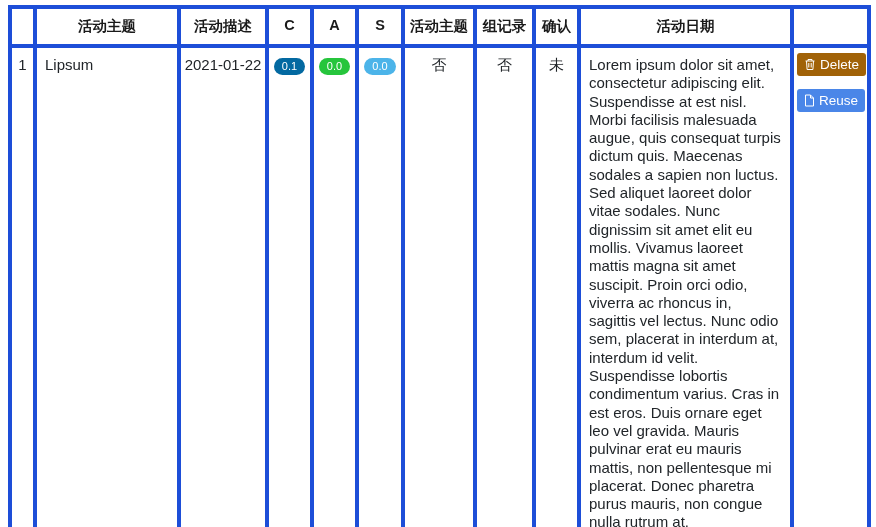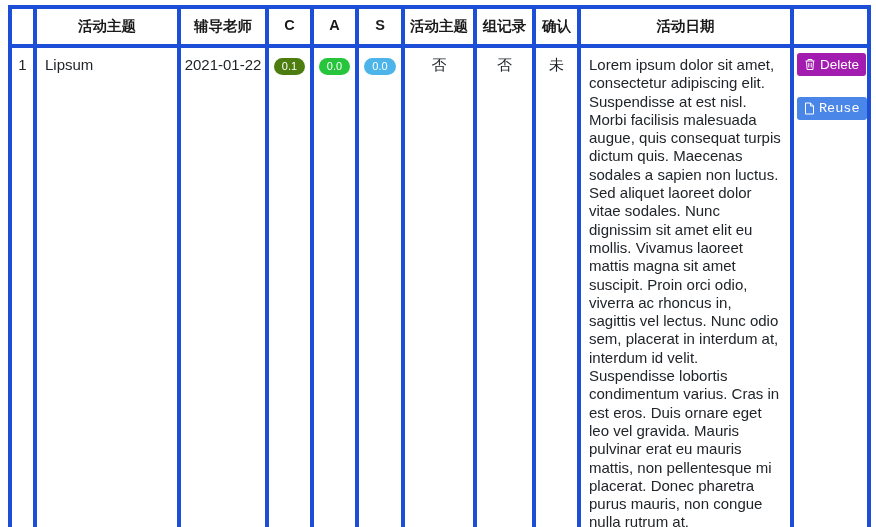--- a/index.html
+++ b/index.html
@@ -42,39 +42,39 @@
   .badge {
     display: inline-block;
     min-width: 30px;
     padding: 3px 8px;
     border-radius: 10px;
     color: #ffffff;
     font-size: 11px;
     line-height: 11px;
     text-align: center;
   }
-  .badge-c { background: #4d7c0f; }
+  .badge-c { background: #0369a1; }
   .badge-a { background: #26c53c; }
   .badge-s { background: #4cb4e9; }
 
   .btn {
     display: inline-flex;
     align-items: center;
     gap: 4px;
     border: none;
     border-radius: 3px;
     color: #ffffff;
     font-family: inherit;
     font-size: 13.5px;
     line-height: 15px;
     padding: 4px 7px;
     cursor: pointer;
   }
-  .btn + .btn { margin-top: 16px; font-family: Liberation Mono, monospace; }
-  .btn-delete { background: #a21caf; margin-bottom: 5px; justify-content: center; }
+  .btn + .btn { margin-top: 8px; }
+  .btn-delete { background: #a16207; margin-bottom: 5px; justify-content: center; }
   .btn-reuse  { background: #4a86e8; }
   .btn .ico { display: inline-flex; }
 </style>
 </head>
 <body>
 
 <table class="activity-table">
   <colgroup>
     <col style="width:25px">
       <col style="width:144px">
@@ -85,21 +85,21 @@
     <col style="width:72px">
       <col style="width:59px">
       <col style="width:45px">
     <col style="width:213px">
       <col style="width:77px">
   </colgroup>
   <thead>
     <tr>
       <th></th>
       <th>活动主题</th>
-      <th>辅导老师</th>
+      <th>活动描述</th>
       <th>C</th>
       <th>A</th>
       <th>S</th>
       <th>活动主题</th>
       <th>组记录</th>
       <th>确认</th>
       <th>活动日期</th>
       <th></th>
     </tr>
   </thead>

